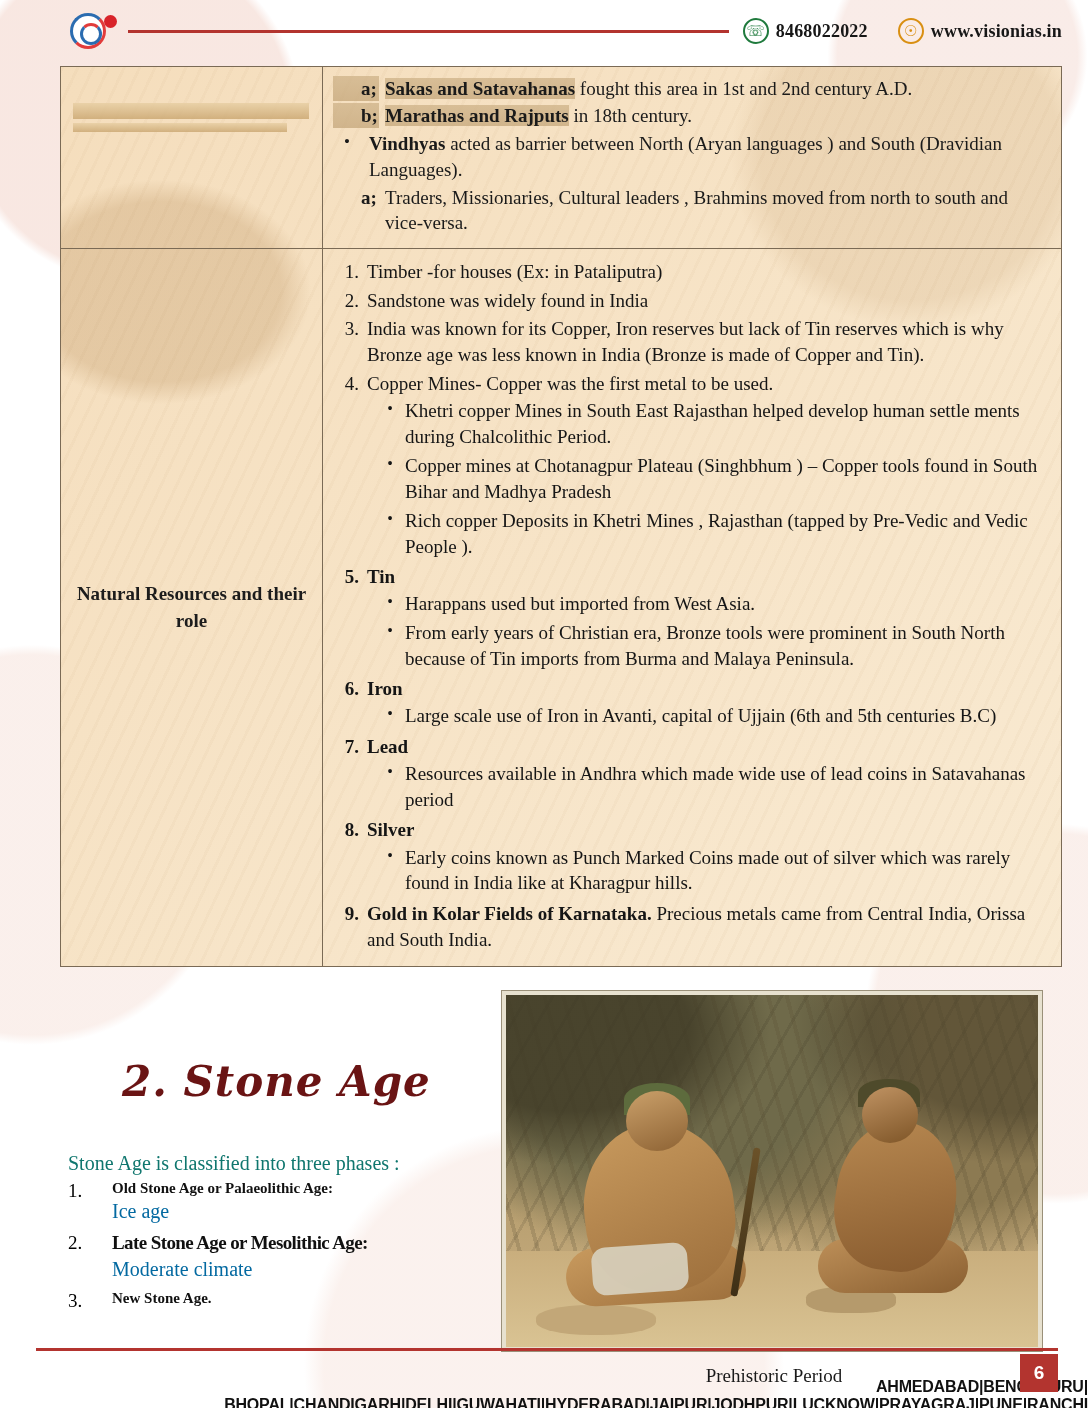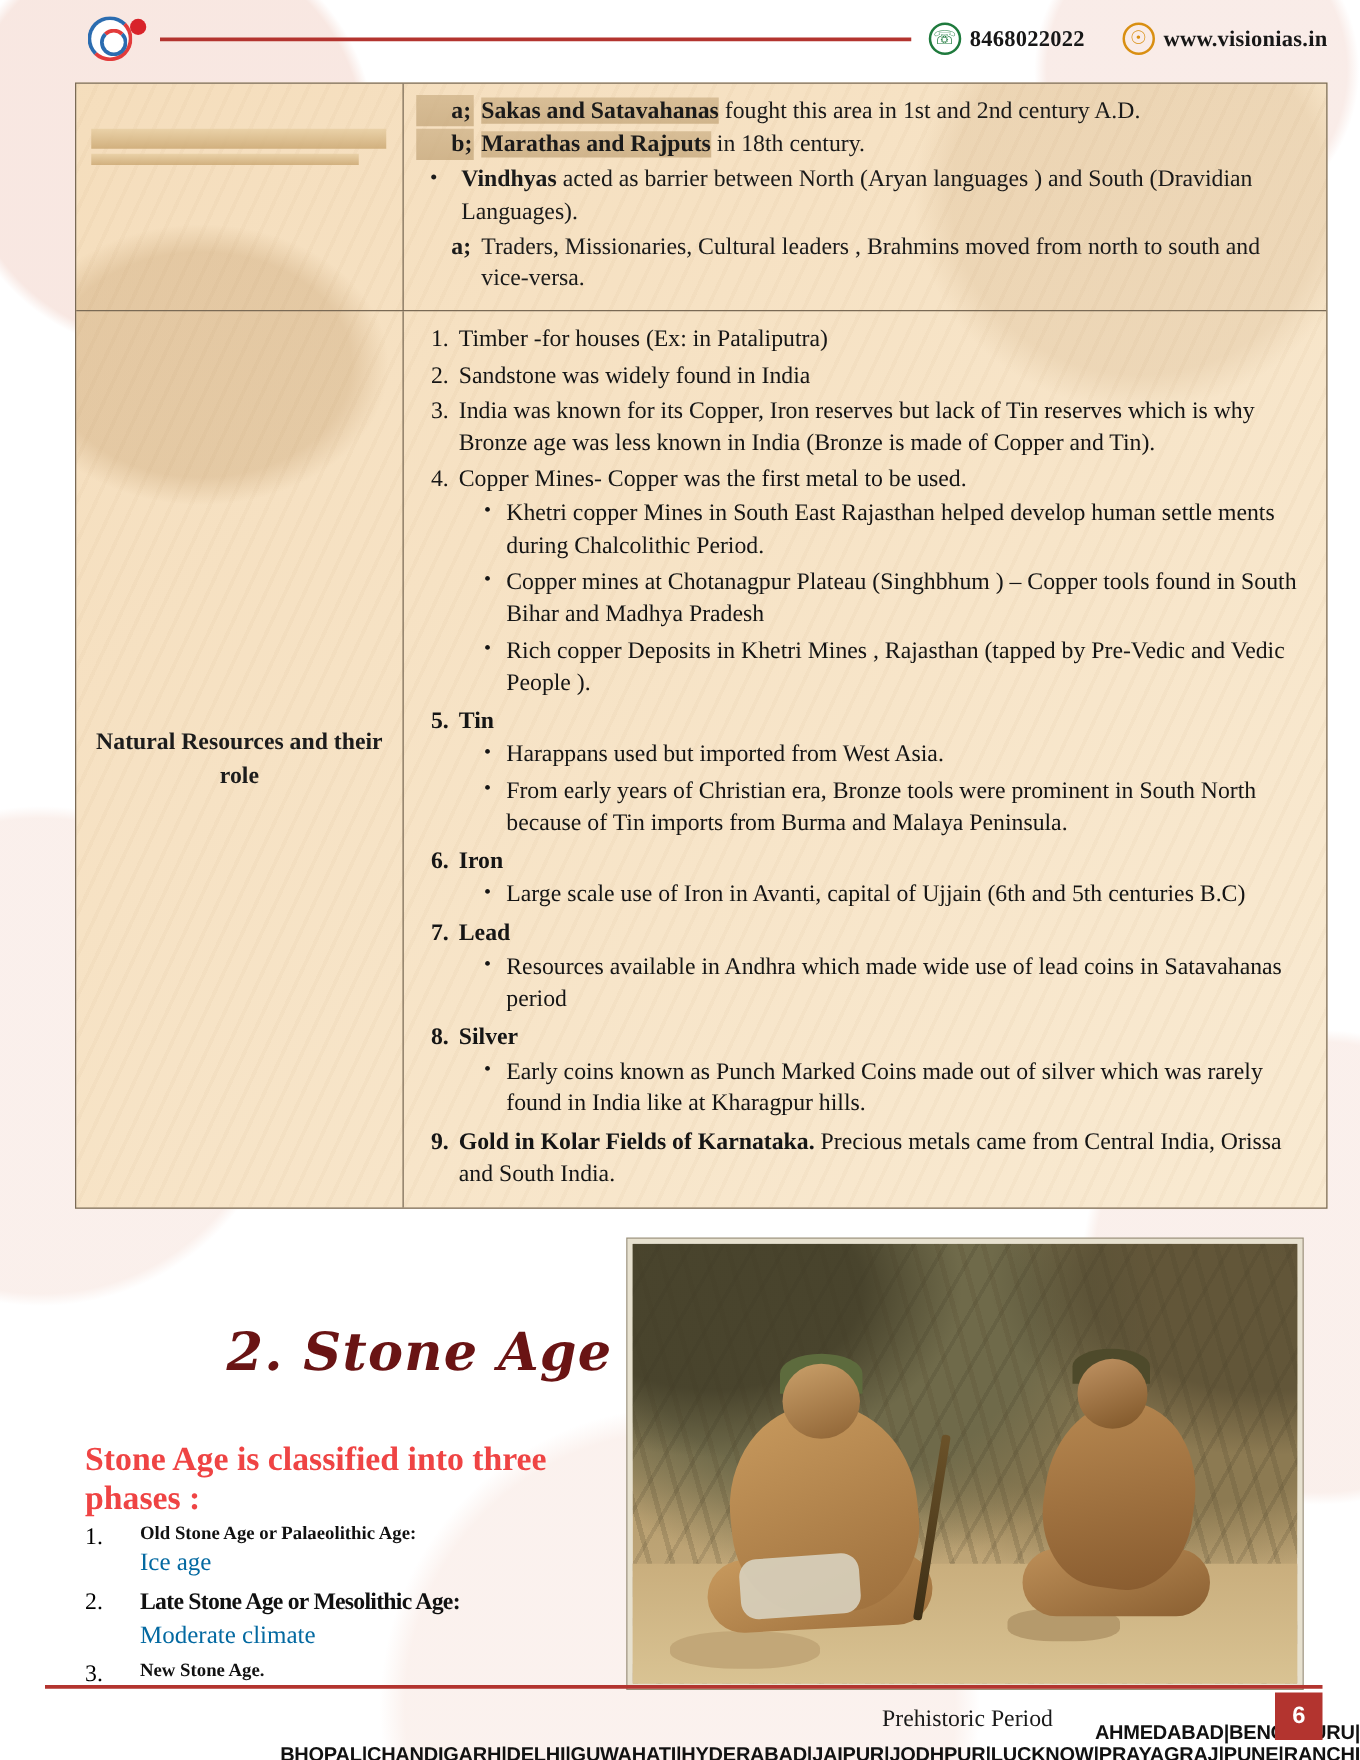--- a/index.html
+++ b/index.html
@@ -210,26 +210,25 @@
   }
   .stone-left { width: 430px; flex: 0 0 430px; padding-top: 66px; }
   .stone-title {
     font-size: 42px;
     color: #6a1414;
     font-family: "DejaVu Serif", serif;
     font-weight: bold;
     font-style: italic;
     letter-spacing: 1px;
     margin: 0 0 46px 62px;
-    text-align: right;
   }
   .stone-sub {
-    font-size: 27px;
-    font-weight: bold;
-    color: #ef4444;
+    font-size: 20px;
+    font-weight: normal;
+    color: #0f766e;
     margin: 0 0 4px 8px;
   }
   .phase-list { list-style: none; margin: 0; padding: 0 0 0 8px; }
   .phase-list li { display: flex; gap: 10px; line-height: 1.3; }
   .phase-list .n { width: 34px; flex: 0 0 34px; font-size: 19px; }
   .phase-list .txt .ttl { font-size: 15px; font-weight: bold; color: #111; }
   .phase-list .txt .ttl.narrow { font-size: 19px; letter-spacing: -0.6px; }
   .phase-list .txt .sb { font-size: 20px; color: #0369a1; }
   .phase-list li { margin-bottom: 7px; }
 

